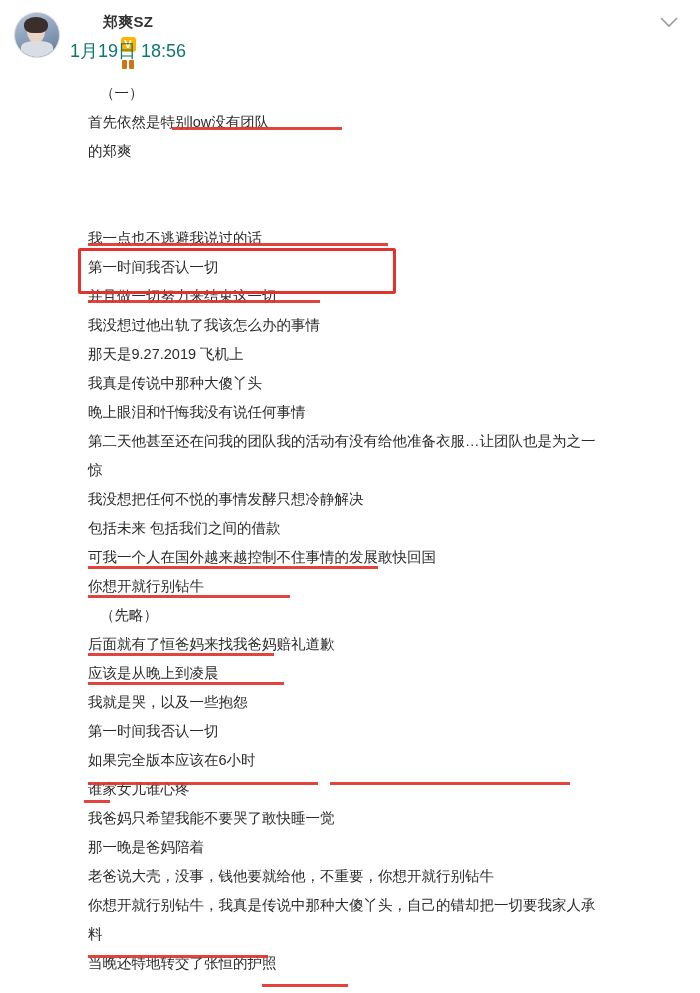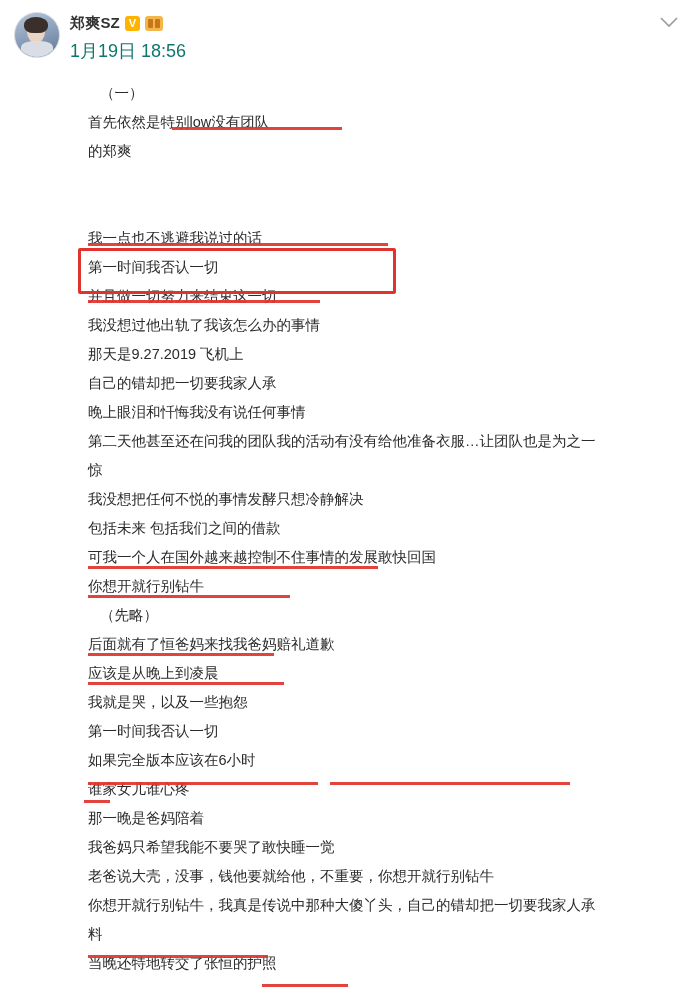--- a/index.html
+++ b/index.html
@@ -67,20 +67,21 @@
   }
   .headinfo {
     margin-left: 10px;
     padding-top: 1px;
   }
   .nameline {
     display: flex;
     align-items: center;
     gap: 5px;
     height: 20px;
+    flex-direction: column;
   }
   .username {
     font-size: 15px;
     font-weight: bold;
     color: #333333;
     letter-spacing: .2px;
   }
   .badge-v {
     display: inline-block;
     width: 15px;
@@ -206,37 +207,37 @@
     <p class="indent">（一）</p>
     <p>首先依然是特别low没有团队</p>
     <p>的郑爽</p>
     <p class="blank"></p>
     <p class="blank"></p>
     <p>我一点也不逃避我说过的话</p>
     <p>第一时间我否认一切</p>
     <p>并且做一切努力来结束这一切</p>
     <p>我没想过他出轨了我该怎么办的事情</p>
     <p>那天是9.27.2019 飞机上</p>
-    <p>自己的错却把一切要我家人承</p>
+    <p>我真是传说中那种大傻丫头</p>
     <p>晚上眼泪和忏悔我没有说任何事情</p>
     <p>第二天他甚至还在问我的团队我的活动有没有给他准备衣服…让团队也是为之一</p>
     <p>惊</p>
     <p>我没想把任何不悦的事情发酵只想冷静解决</p>
     <p>包括未来 包括我们之间的借款</p>
     <p>可我一个人在国外越来越控制不住事情的发展敢快回国</p>
     <p>你想开就行别钻牛</p>
     <p class="indent">（先略）</p>
     <p>后面就有了恒爸妈来找我爸妈赔礼道歉</p>
     <p>应该是从晚上到凌晨</p>
     <p>我就是哭，以及一些抱怨</p>
     <p>第一时间我否认一切</p>
     <p>如果完全版本应该在6小时</p>
     <p>谁家女儿谁心疼</p>
+    <p>我爸妈只希望我能不要哭了敢快睡一觉</p>
     <p>那一晚是爸妈陪着</p>
-    <p>我爸妈只希望我能不要哭了敢快睡一觉</p>
     <p>老爸说大壳，没事，钱他要就给他，不重要，你想开就行别钻牛</p>
     <p>你想开就行别钻牛，我真是传说中那种大傻丫头，自己的错却把一切要我家人承</p>
     <p>料</p>
     <p>当晚还特地转交了张恒的护照</p>
 
   </div>
 
   <div class="overlay" id="overlay">
       <div class="hl-line" style="left: 172px; top: 127px; width: 170px; height: 3px; background: rgb(225, 51, 45);"></div>
       <div class="hl-line" style="left: 88px; top: 243px; width: 300px; height: 3px; background: rgb(225, 51, 45);"></div>

